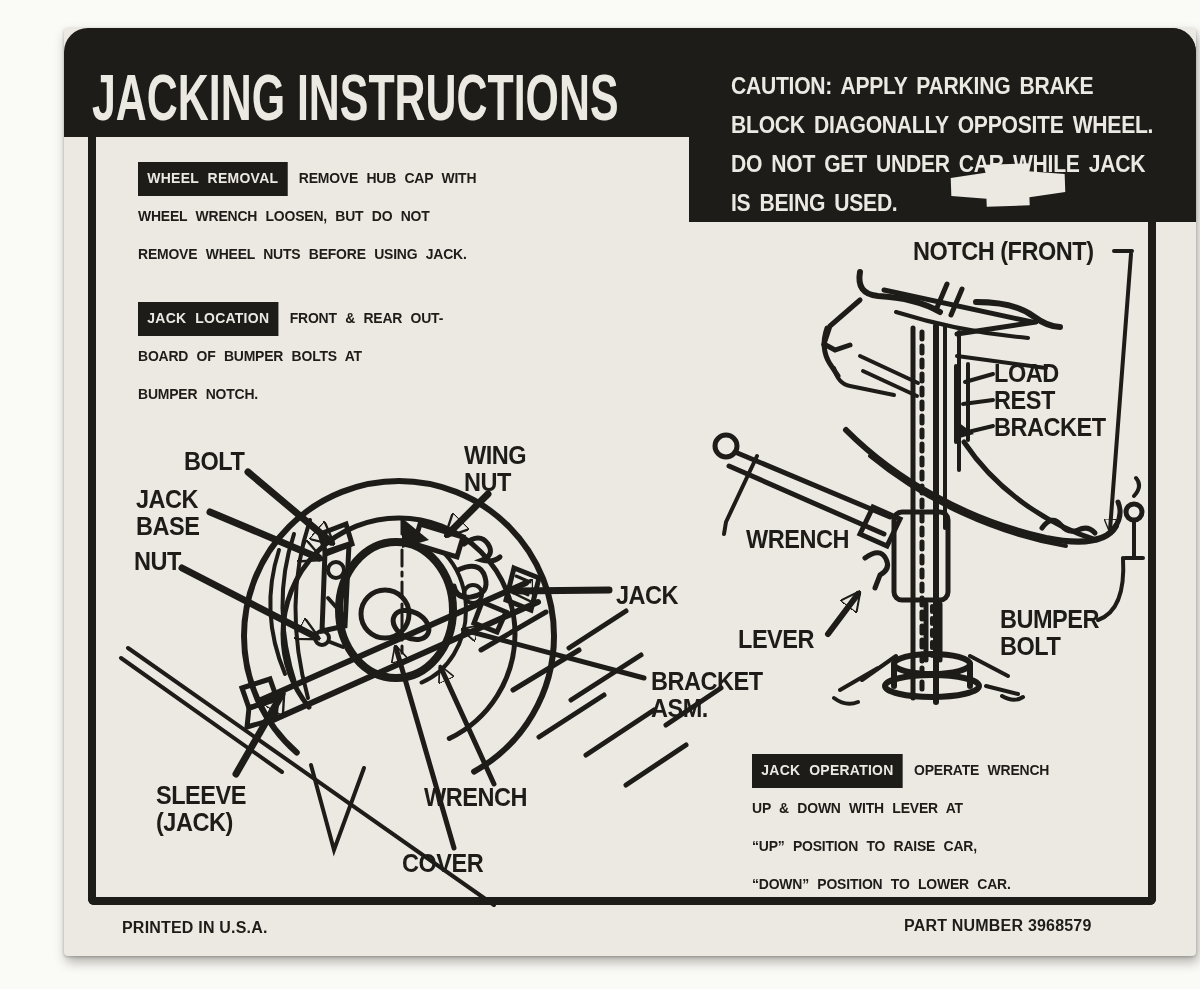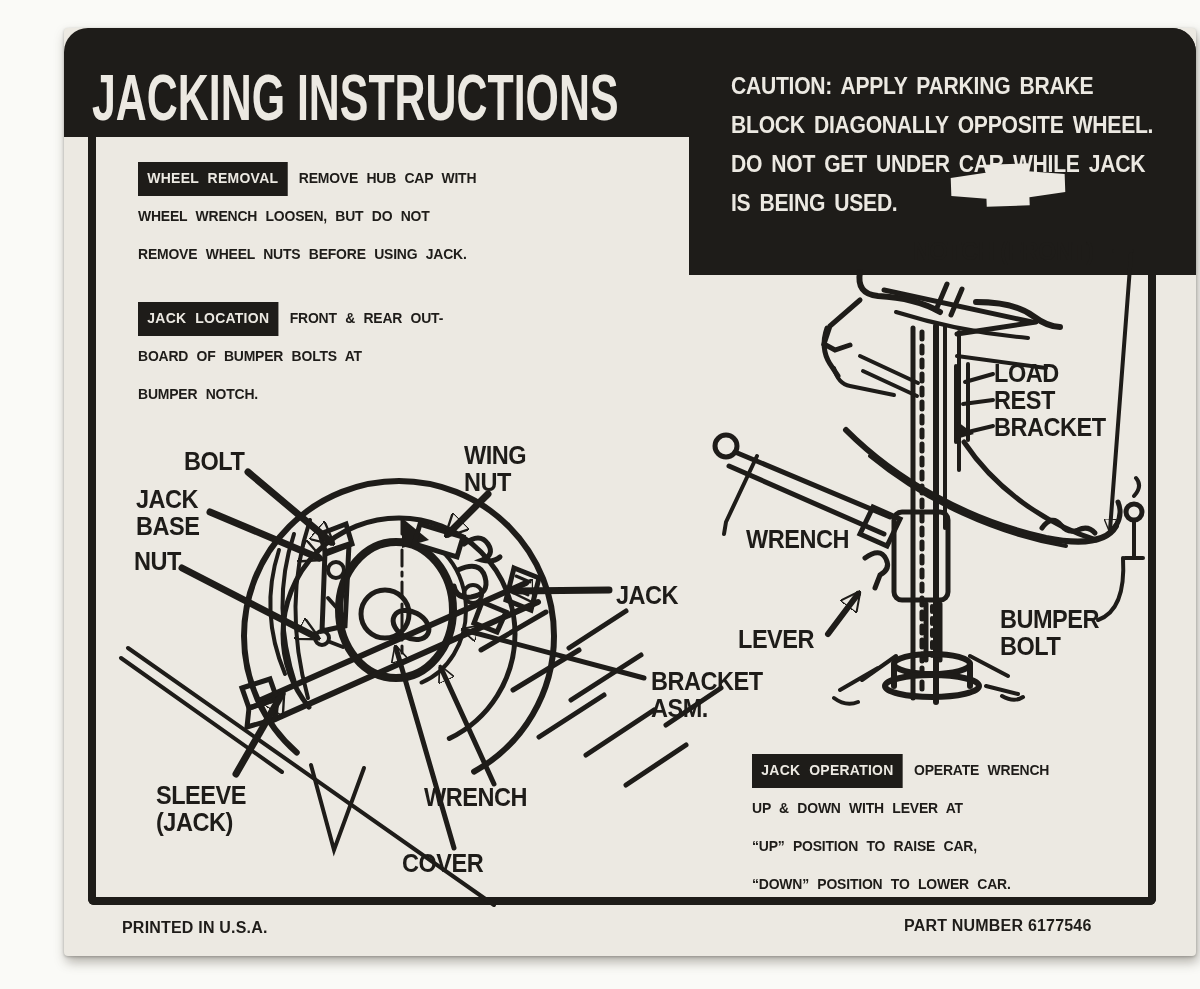--- a/index.html
+++ b/index.html
@@ -21,21 +21,21 @@
     border-radius:4px;
     box-shadow:2px 6px 12px rgba(70,62,50,.4), 0 1px 3px rgba(0,0,0,.25);
     margin-left:26px;
   }
   .header-band{
     position:absolute;left:0;top:0;width:1132px;height:109px;
     background:var(--ink);
     border-radius:24px 24px 0 0;
   }
   .caution-box{
-    position:absolute;left:625px;top:0;width:507px;height:247px;
+    position:absolute;left:625px;top:0;width:507px;height:194px;
     background:var(--ink);
     border-radius:0 24px 0 0;
   }
   .main-title{
     position:absolute;left:28px;top:38px;
     color:var(--paper);
     font-size:64px;font-weight:700;line-height:1;
     letter-spacing:0px;white-space:nowrap;
     transform:scaleX(0.67);transform-origin:0 0;
   }
@@ -291,15 +291,15 @@
     <div>BRACKET</div>
   </div>
   <div class="dlabel" style="left:682px;top:498px;">WRENCH</div>
   <div class="dlabel" style="left:674px;top:598px;">LEVER</div>
   <div class="dlabel" style="left:936px;top:578px;">
     <div>BUMPER</div>
     <div>BOLT</div>
   </div>
 
   <div class="footer-text" style="left:58px;top:891px;">PRINTED IN U.S.A.</div>
-  <div class="footer-text" style="left:840px;top:889px;">PART NUMBER 6177546</div>
+  <div class="footer-text" style="left:840px;top:889px;">PART NUMBER 3968579</div>
 
 </div>
 
 </body></html>

